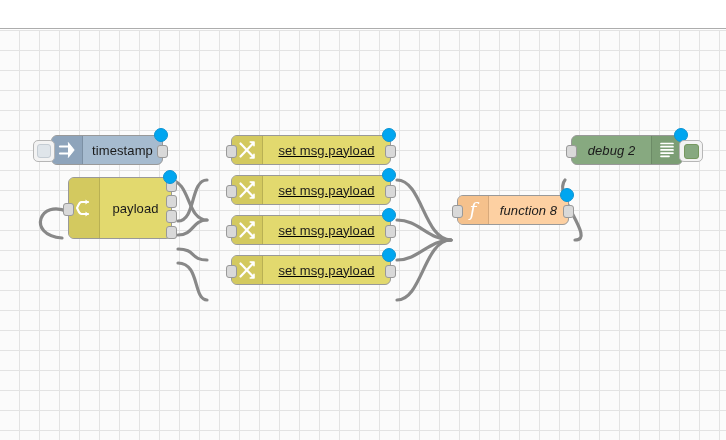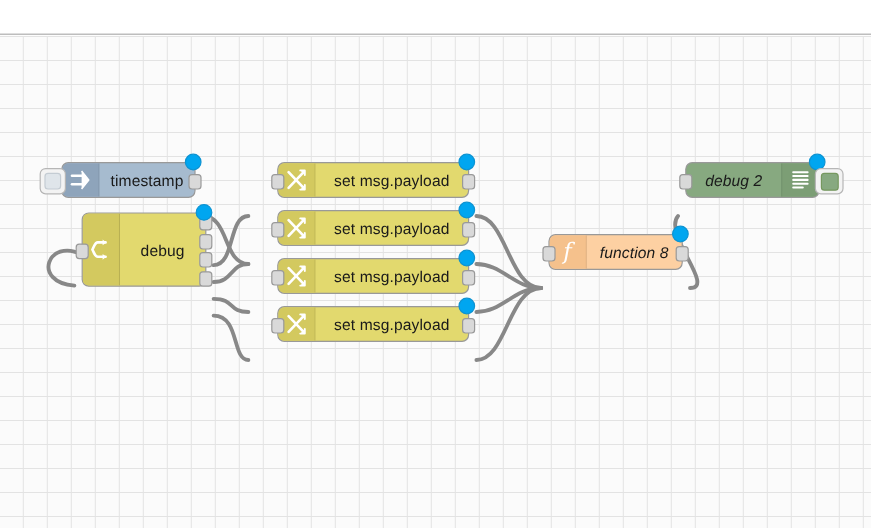--- a/index.html
+++ b/index.html
@@ -121,21 +121,21 @@
     background: #00a6f0;
     border: 1px solid #0d93d2;
     box-sizing: border-box;
   }
 
   
   .n-inject   { background: #a6bbcf; }
   .n-inject .icon-box { background: #8ea4bb; }
   .n-switch   { background: #e2d96e; }
   .n-switch .icon-box { background: #d3c95f; }
-  .n-change   { background: #e2d96e; }
+  .n-change   { background: #e2d96e; text-decoration: underline; }
   .n-change .icon-box { background: #d3c95f; }
   .n-function { background: #fdd0a2; }
   .n-function .icon-box { background: #f5c18c; }
   .n-debug    { background: #87a980; }
   .n-debug .icon-box.right { background: #7c9e75; }
 
   
   .inject-button {
     position: absolute;
     left: -19px;
@@ -219,21 +219,21 @@
           </div>
         </div>
         <div class="node n-switch" style="left: 68px; top: 147px; width: 104px; height: 62px;">
           <div class="icon-box">
             <svg width="20" height="20" viewBox="0 0 20 20">
               <path d="M14 4 L7.5 4 C5 4 4.5 7.5 3 10 C4.5 12.5 5 16 7.5 16 L14 16" stroke="#ffffff" fill="none" stroke-width="2.2" stroke-linecap="round" stroke-linejoin="round"></path>
               <path d="M11.5 1.6 L14.6 4 L11.5 6.4 Z" fill="#ffffff"></path>
               <path d="M11.5 13.6 L14.6 16 L11.5 18.4 Z" fill="#ffffff"></path>
             </svg>
           </div>
-          <div class="label">debug</div>
+          <div class="label">payload</div>
           <div class="port in" style="top: 24.5px;"></div>
           <div class="port out" style="top: 1.25px;"></div>
           <div class="port out" style="top: 16.75px;"></div>
           <div class="port out" style="top: 32.25px;"></div>
           <div class="port out" style="top: 47.75px;"></div>
           <div class="status-dot" style="left: 94px; top: -8px;"></div>
         </div>
         <div class="node n-change" style="left: 231px; top: 105px; width: 160px; height: 30px;">
           <div class="icon-box">
             <svg width="20" height="20" viewBox="0 0 20 20">

